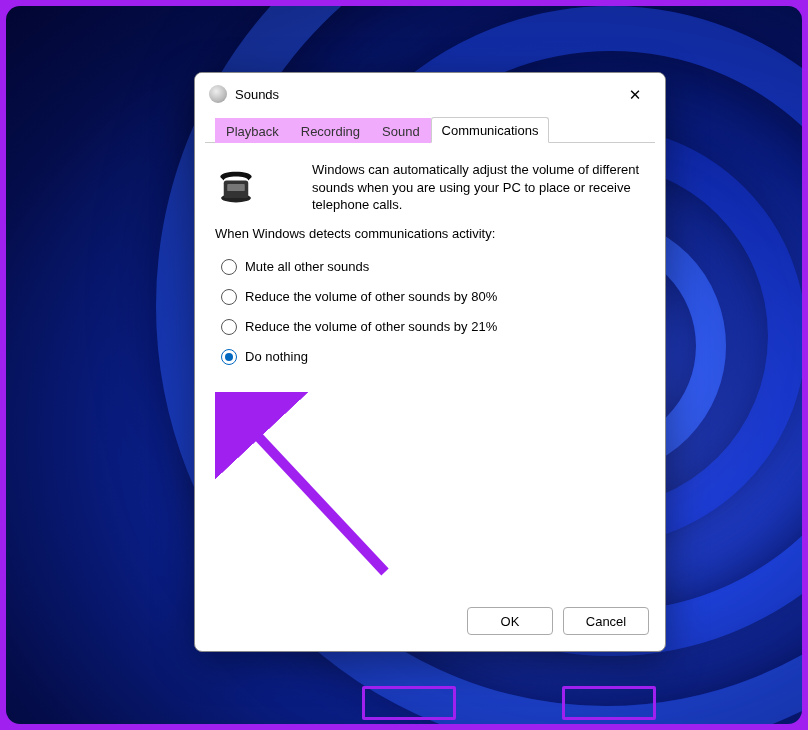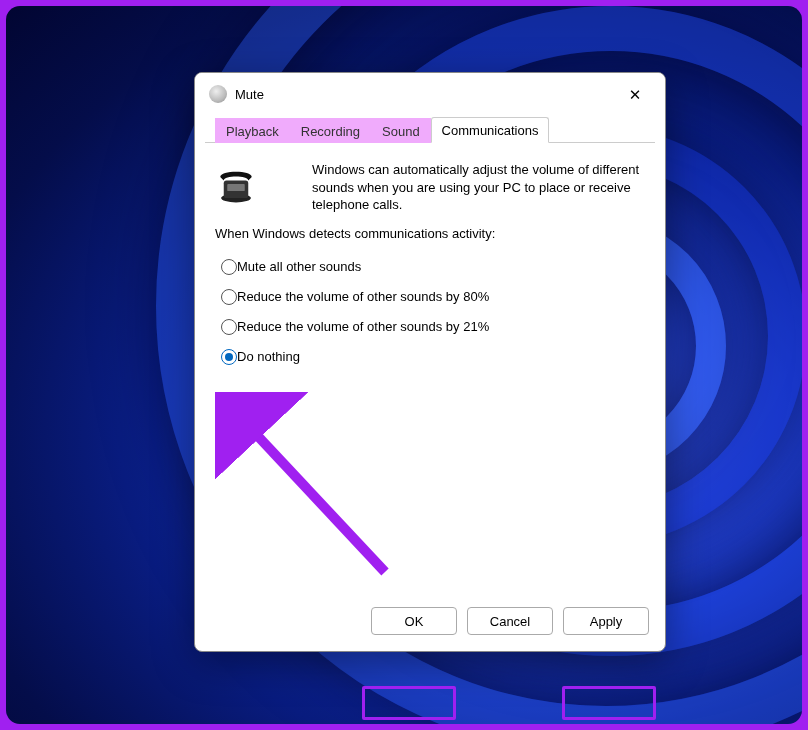--- a/index.html
+++ b/index.html
@@ -138,20 +138,21 @@
       font-size: 13px;
       color: #000;
     }
     .options {
       margin-top: 18px;
       margin-left: 6px;
     }
     .radio-row {
       display: flex;
       align-items: center;
+      gap: 8px;
       margin-bottom: 14px;
       cursor: pointer;
     }
     .radio {
       width: 16px;
       height: 16px;
       border: 1.5px solid #555;
       border-radius: 50%;
       display: inline-flex;
       align-items: center;
@@ -212,21 +213,21 @@
 <div class="desktop-bg">
   <div class="swirl s1"></div>
   <div class="swirl s2"></div>
   <div class="swirl s3"></div>
   <div class="swirl s4"></div>
 </div>
 
 <div class="dialog">
   <div class="titlebar">
     <span class="title-icon"></span>
-    <span class="title-text">Mute</span>
+    <span class="title-text">Sounds</span>
     <div class="close-btn">
       <span class="close-x">✕</span>
     </div>
   </div>
 
   <div class="tabstrip">
     <div class="tab">Playback</div>
     <div class="tab">Recording</div>
     <div class="tab">Sound</div>
     <div class="tab active">Communications</div>
@@ -263,21 +264,20 @@
       <div class="radio-row">
         <span class="radio selected"></span>
         <span class="radio-label">Do nothing</span>
       </div>
     </div>
   </div>
 
   <div class="button-row">
     <div class="dlg-btn">OK</div>
     <div class="dlg-btn">Cancel</div>
-    <div class="dlg-btn">Apply</div>
   </div>
 </div>
 
 <div class="highlight-box hl-ok"></div>
 <div class="highlight-box hl-apply"></div>
 
 <svg class="annot-arrow" style="top:392px; left:215px;" width="200" height="200" viewBox="0 0 200 200">
   <defs>
     <marker id="arrhead" markerWidth="14" markerHeight="14" refX="3" refY="7" orient="auto">
       <polygon points="0 0, 14 7, 0 14" fill="#a020f0"></polygon>

